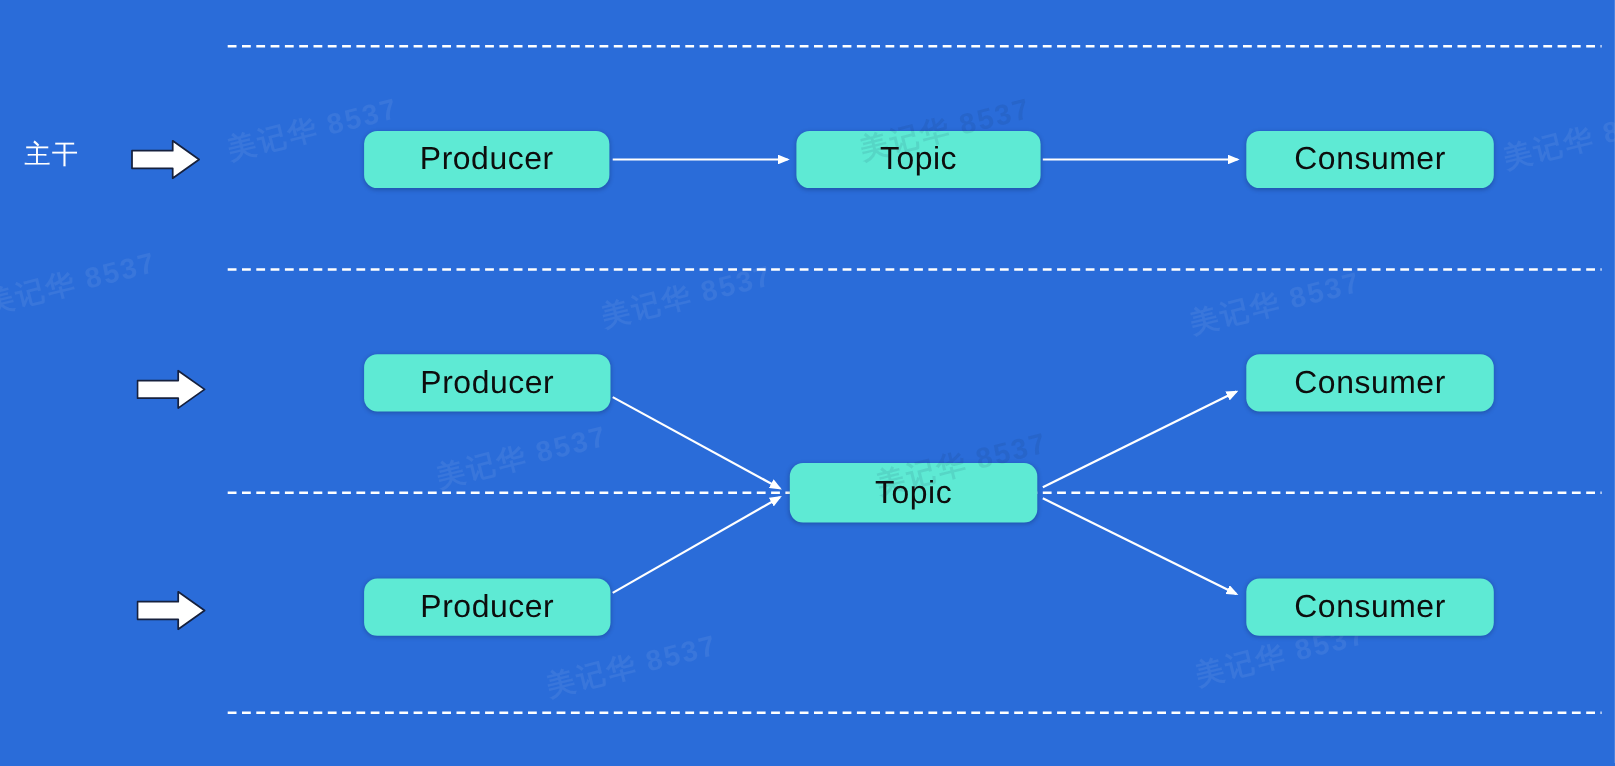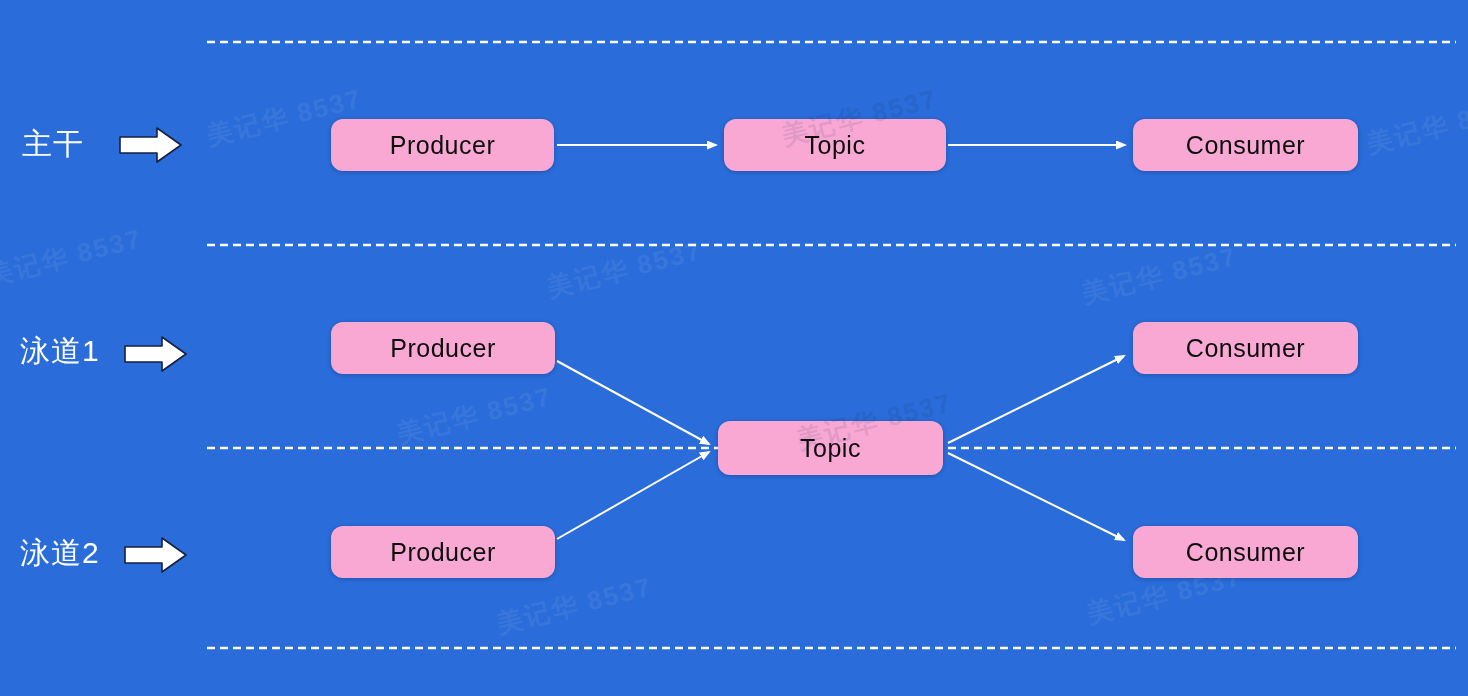--- a/index.html
+++ b/index.html
@@ -7,34 +7,34 @@
   .canvas{
     position:relative;
     width:1468px;height:696px;
     overflow:hidden;
   }
   
   .svg-layer{position:absolute;left:0;top:0;width:1468px;height:696px;}
   
   .node{
     position:absolute;
-    background:#f9a8d4;
+    background:#5eead4;
     border-radius:12px;
     display:flex;align-items:center;justify-content:center;
     color:#0d0d0d;
-    font-size:25px;
+    font-size:29px;
     letter-spacing:.5px;
     box-shadow:0 1px 4px rgba(0,10,40,.25);
     z-index:3;
   }
   
   .lane-label{
     position:absolute;
     color:#ffffff;
-    font-size:30px;
+    font-size:24px;
     font-weight:500;
     letter-spacing:1px;
     z-index:3;
     white-space:nowrap;
   }
   .block-arrow{position:absolute;z-index:3;}
   
   .wm{
     position:absolute;
     font-size:26px;
@@ -86,22 +86,20 @@
     <line x1="948" y1="145" x2="1125" y2="145" stroke="#ffffff" stroke-width="2" marker-end="url(#arrw)"></line>
 
     <line x1="557" y1="361" x2="709" y2="444" stroke="#ffffff" stroke-width="2" marker-end="url(#arrw)"></line>
     <line x1="557" y1="539" x2="709" y2="452" stroke="#ffffff" stroke-width="2" marker-end="url(#arrw)"></line>
 
     <line x1="948" y1="443" x2="1124" y2="356" stroke="#ffffff" stroke-width="2" marker-end="url(#arrw)"></line>
     <line x1="948" y1="453" x2="1124" y2="540" stroke="#ffffff" stroke-width="2" marker-end="url(#arrw)"></line>
   </svg>
 
   <div class="lane-label" style="left:22px;top:124px;">主干</div>
-  <div class="lane-label" style="left:20px;top:331px;">泳道1</div>
-  <div class="lane-label" style="left:20px;top:533px;">泳道2</div>
 
   <svg class="block-arrow" style="left:119px;top:127px;" width="64" height="36" viewBox="0 0 64 36">
     <polygon points="1,10 38,10 38,1 62,18 38,35 38,26 1,26" fill="#ffffff" stroke="#16213e" stroke-width="1.6" stroke-linejoin="round"></polygon>
   </svg>
   <svg class="block-arrow" style="left:124px;top:336px;" width="64" height="36" viewBox="0 0 64 36">
     <polygon points="1,10 38,10 38,1 62,18 38,35 38,26 1,26" fill="#ffffff" stroke="#16213e" stroke-width="1.6" stroke-linejoin="round"></polygon>
   </svg>
   <svg class="block-arrow" style="left:124px;top:537px;" width="64" height="36" viewBox="0 0 64 36">
     <polygon points="1,10 38,10 38,1 62,18 38,35 38,26 1,26" fill="#ffffff" stroke="#16213e" stroke-width="1.6" stroke-linejoin="round"></polygon>
   </svg>

